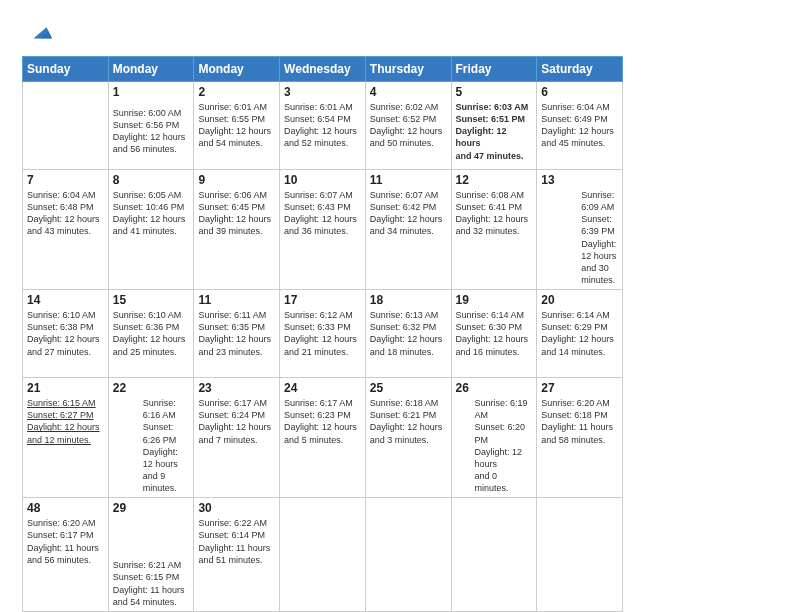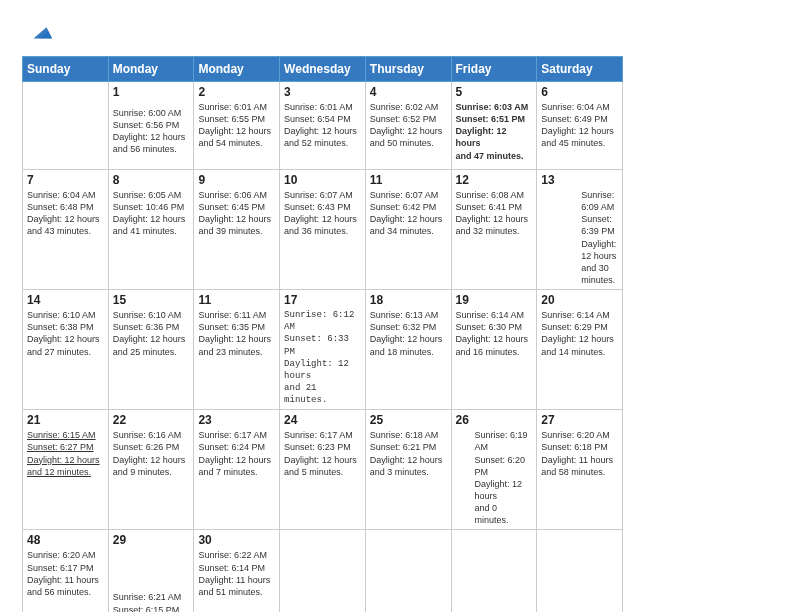--- a/index.html
+++ b/index.html
@@ -238,21 +238,21 @@
           </td>
           <td>
             <span class="day-number">11</span>
             <div class="cell-text" style="white-space: pre-line;">Sunrise: 6:11 AM
 Sunset: 6:35 PM
 Daylight: 12 hours
 and 23 minutes.</div>
           </td>
           <td>
             <span class="day-number">17</span>
-            <div class="cell-text" style="white-space: pre-line; font-family: Liberation Mono, monospace;">Sunrise: 6:12 AM
+            <div class="cell-text" style="white-space: pre-line;">Sunrise: 6:12 AM
 Sunset: 6:33 PM
 Daylight: 12 hours
 and 21 minutes.</div>
           </td>
           <td>
             <span class="day-number">18</span>
             <div class="cell-text" style="white-space: pre-line;">Sunrise: 6:13 AM
 Sunset: 6:32 PM
 Daylight: 12 hours
 and 18 minutes.</div>
@@ -275,21 +275,21 @@
         <tr>
           <td>
             <span class="day-number">21</span>
             <div class="cell-text" style="white-space: pre-line; text-decoration: underline;">Sunrise: 6:15 AM
 Sunset: 6:27 PM
 Daylight: 12 hours
 and 12 minutes.</div>
           </td>
           <td>
             <span class="day-number">22</span>
-            <div class="cell-text" style="white-space: pre-line;">Sunrise: 6:16 AM
+            <div class="cell-text" style="white-space: pre-line; margin-left: 30px;">Sunrise: 6:16 AM
 Sunset: 6:26 PM
 Daylight: 12 hours
 and 9 minutes.</div>
           </td>
           <td>
             <span class="day-number">23</span>
             <div class="cell-text" style="white-space: pre-line;">Sunrise: 6:17 AM
 Sunset: 6:24 PM
 Daylight: 12 hours
 and 7 minutes.</div>

